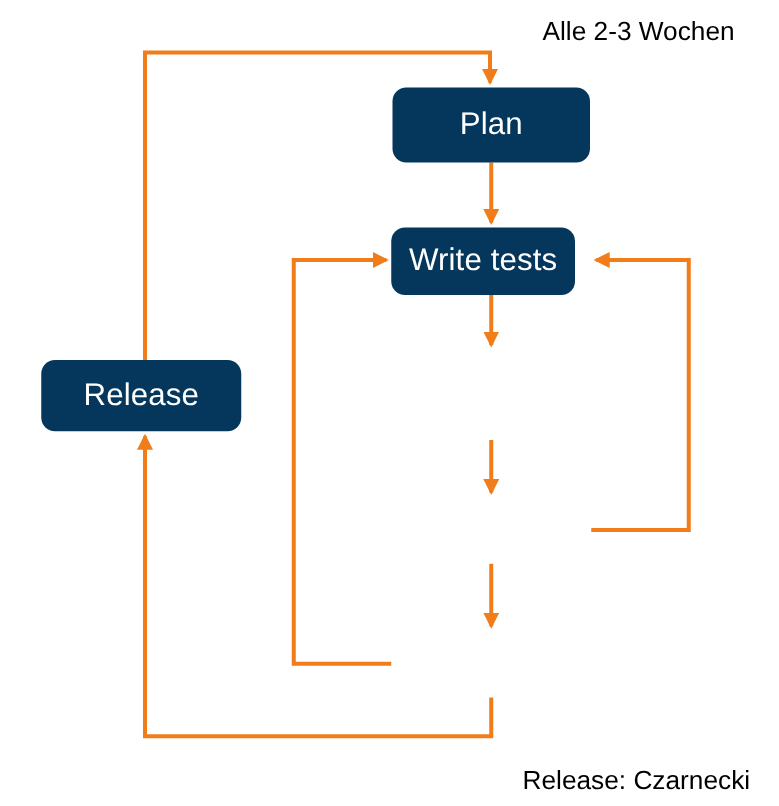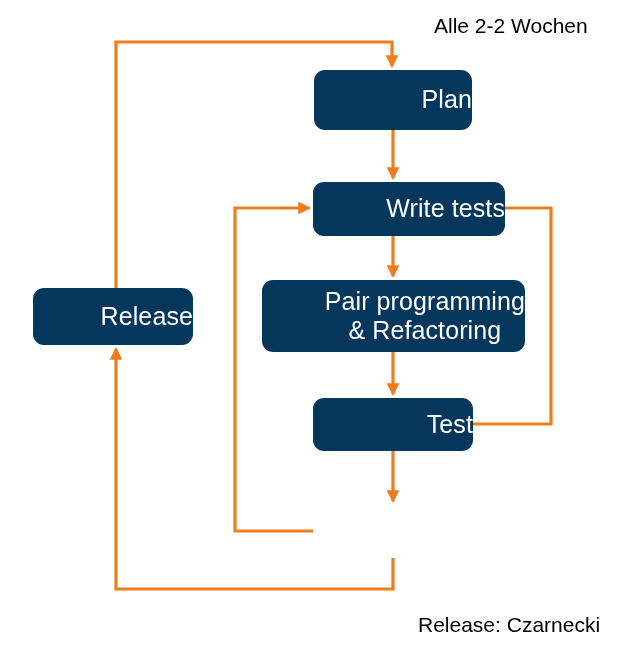--- a/index.html
+++ b/index.html
@@ -25,21 +25,21 @@
     width: 623px;
     height: 645px;
   }
   .node-box {
     position: absolute;
     background: #05375C;
     border-radius: 11px;
     color: #ffffff;
     display: flex;
     align-items: center;
-    justify-content: flex-end;
+    justify-content: center;
     text-align: center;
     font-family: "Liberation Sans", sans-serif;
     font-size: 25px;
     font-weight: 400;
     line-height: 1.18;
     letter-spacing: 0.1px;
     box-sizing: border-box;
     z-index: 5;
     white-space: pre-line;
   }
@@ -82,36 +82,29 @@
       <path d="M 313 531 L 235 531 L 235 208 L 309 208" marker-end="url(#arrow-end)"></path>
 
       <path d="M 393 558 L 393 589 L 116 589 L 116 349" marker-end="url(#arrow-end)"></path>
     </g>
   </svg>
 
   <div class="node-box" style="left:314px; top:70px; width:158px; height:60px;">
     <span>Plan</span>
   </div>
 
-  <div class="node-box" style="left:313px; top:182px; width:192px; height:54px;">
+  <div class="node-box" style="left:313px; top:182px; width:147px; height:54px;">
     <span>Write tests</span>
   </div>
 
-  <div class="node-box" style="left:262px; top:280px; width:263px; height:72px;">
-    <span>Pair programming
-&amp; Refactoring</span>
-  </div>
 
-  <div class="node-box" style="left:313px; top:398px; width:160px; height:53px;">
-    <span>Test</span>
-  </div>
 
 
   <div class="node-box" style="left:33px; top:288px; width:160px; height:57px;">
     <span>Release</span>
   </div>
 
-  <div class="caption" style="left:434px; top:14px;">Alle 2-2 Wochen</div>
+  <div class="caption" style="left:434px; top:14px;">Alle 2-3 Wochen</div>
 
 
   <div class="caption" style="left:418px; top:613px;">Release: Czarnecki</div>
 
 </div>
 
 </body></html>

